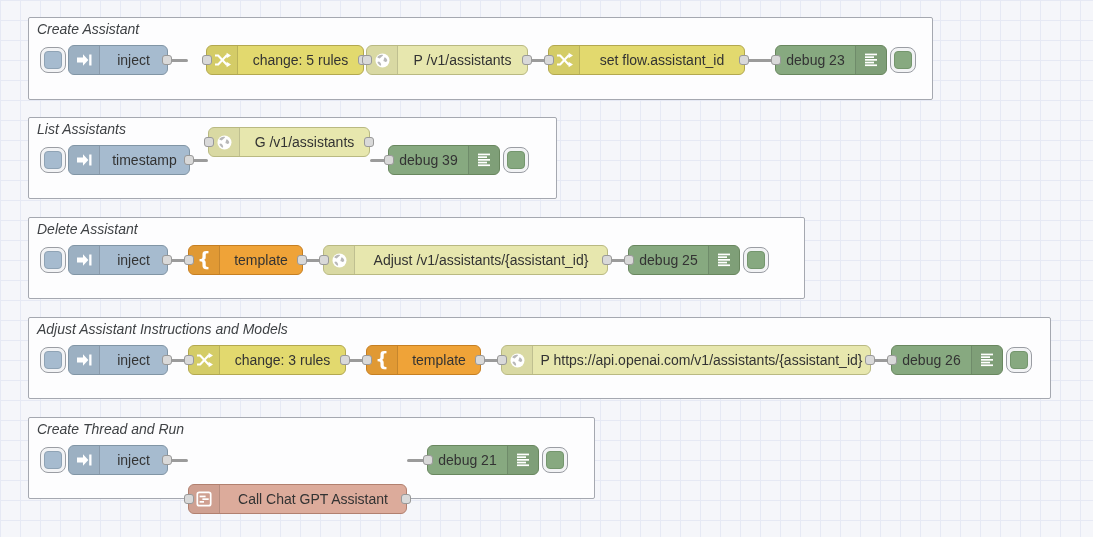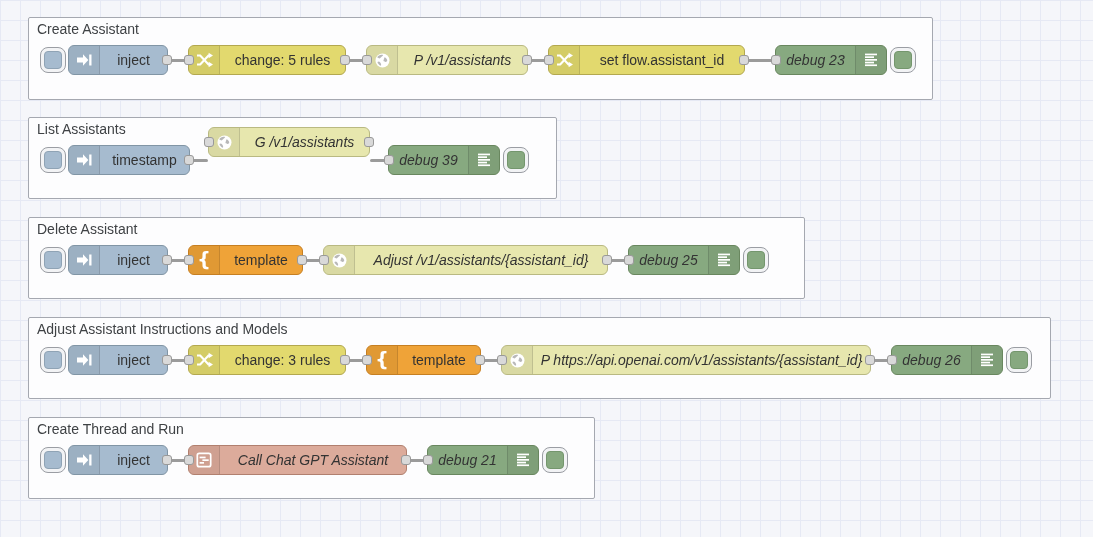--- a/index.html
+++ b/index.html
@@ -4,34 +4,34 @@
 <style>
   html,body{margin:0;padding:0;background:#fff;}
   .canvas{
     position:relative;width:1093px;height:537px;overflow:hidden;
     background-color:#f5f6fa;
     background-image:linear-gradient(#e6e9f4 1px,transparent 1px),
                      linear-gradient(90deg,#e6e9f4 1px,transparent 1px);
     background-size:20px 20px;
     font-family:"Liberation Sans",sans-serif;
   }
-  .group{position:absolute;background:#fdfdfe;border:1px solid #a5a8b0;border-radius:2px;box-sizing:border-box;}
+  .group{position:absolute;background:#fdfdfe;border:1px solid #a5a8b0;border-radius:2px;box-sizing:border-box;font-style:italic;}
   .group-title{position:absolute;top:3px;left:8px;font-size:14px;color:#3f4245;white-space:nowrap;}
   .node{position:absolute;height:30px;border-radius:6px;display:flex;align-items:stretch;box-sizing:border-box;text-align:center;}
   .icon-area{width:30px;min-width:30px;display:flex;align-items:center;justify-content:center;background:rgba(0,0,0,0.06);}
   .icon-left{border-right:1px solid rgba(0,0,0,0.12);border-radius:5px 0 0 5px;}
   .icon-right{border-left:1px solid rgba(0,0,0,0.12);border-radius:0 5px 5px 0;}
   .label{flex:1;display:flex;align-items:center;justify-content:center;font-size:14px;color:#333;padding:0 6px;white-space:nowrap;overflow:hidden;}
-  .italic .label{font-style:italic;}
+  .italic .label{}
   .n-inject{background:#a6bbcf;border:1px solid #8195a5;}
   .n-change{background:#e2d96e;border:1px solid #b3a84f;}
   .n-http{background:#e7e7ae;border:1px solid #b9b982;}
   .n-template{background:#efa338;border:1px solid #c67f22;}
   .n-debug{background:#87a980;border:1px solid #69875f;}
-  .n-subflow{background:#dcab9b;border:1px solid #b1806f;}
+  .n-subflow{background:#dcab9b;border:1px solid #b1806f;margin-top:39px;}
   .port{position:absolute;width:10px;height:10px;box-sizing:border-box;background:#d9d9d9;border:1px solid #999;border-radius:3px;top:9px;}
   .port-in{left:-5px;}
   .port-out{right:-5px;}
   .wire{position:absolute;height:3px;background:#9b9b9b;border-radius:2px;}
   .btn{position:absolute;width:26px;height:26px;background:#f2f3f5;border:1px solid #9a9da3;border-radius:8px;box-sizing:border-box;}
   .btn-inner{position:absolute;left:3px;top:3px;right:3px;bottom:3px;border-radius:4px;}
   .bi-inject{background:#a6bbcf;border:1px solid #8fa3b5;}
   .bi-debug{background:#87a980;border:1px solid #74966d;}
   .brace{color:#fff;font-size:19px;font-weight:600;line-height:1;font-family:"DejaVu Sans",sans-serif;transform:translateY(-1px);}
 </style>
@@ -55,21 +55,21 @@
     <div class="icon-area icon-left">
         <svg width="16" height="16" viewBox="0 0 16 16">
           <path fill="#fff" d="M1 5.5h6V2.2L12.3 8 7 13.8v-3.3H1z"></path>
           <rect x="13.2" y="2.5" width="2.3" height="11" fill="#fff"></rect>
         </svg>
       </div>
     <div class="label">inject</div>
     <div class="port port-out"></div>
   </div>
 
-  <div class="node n-change" style="left:188px;top:45px;width:158px">
+  <div class="node n-change" style="left:206px;top:45px;width:158px">
     <div class="icon-area icon-left">
         <svg width="17" height="16" viewBox="0 0 17 16">
           <g stroke="#fff" stroke-width="2.2" fill="none">
             <path d="M1 3.5h3.2L12.5 12.5h1.5"></path>
             <path d="M1 12.5h3.2L12.5 3.5h1.5"></path>
           </g>
           <path fill="#fff" d="M12.6 0.8 17 3.5l-4.4 2.7z"></path>
           <path fill="#fff" d="M12.6 9.8 17 12.5l-4.4 2.7z"></path>
         </svg>
       </div>

